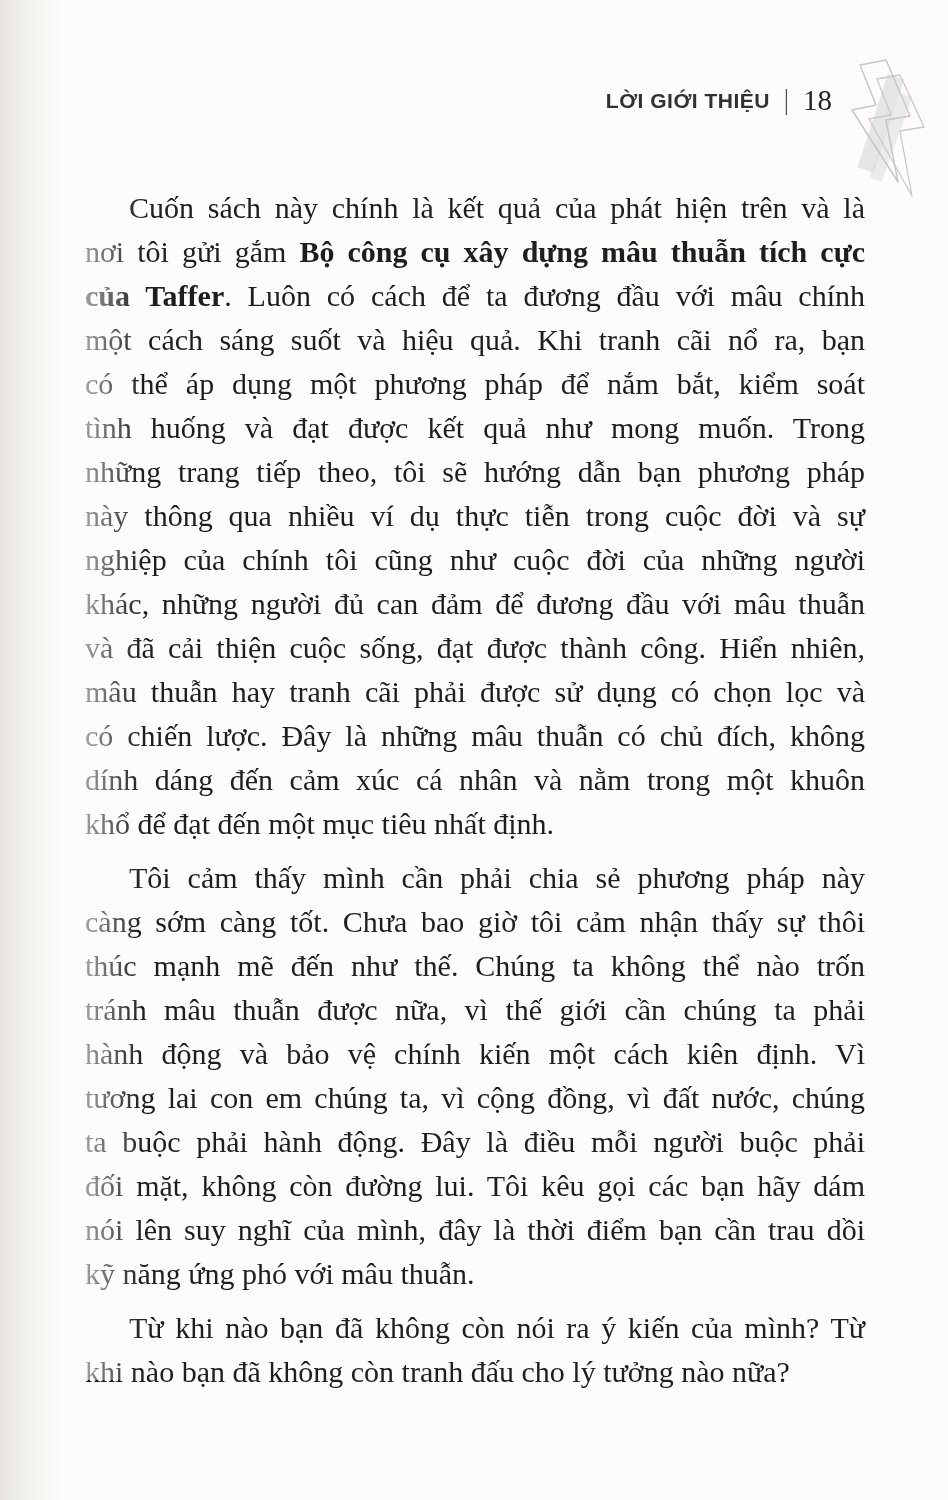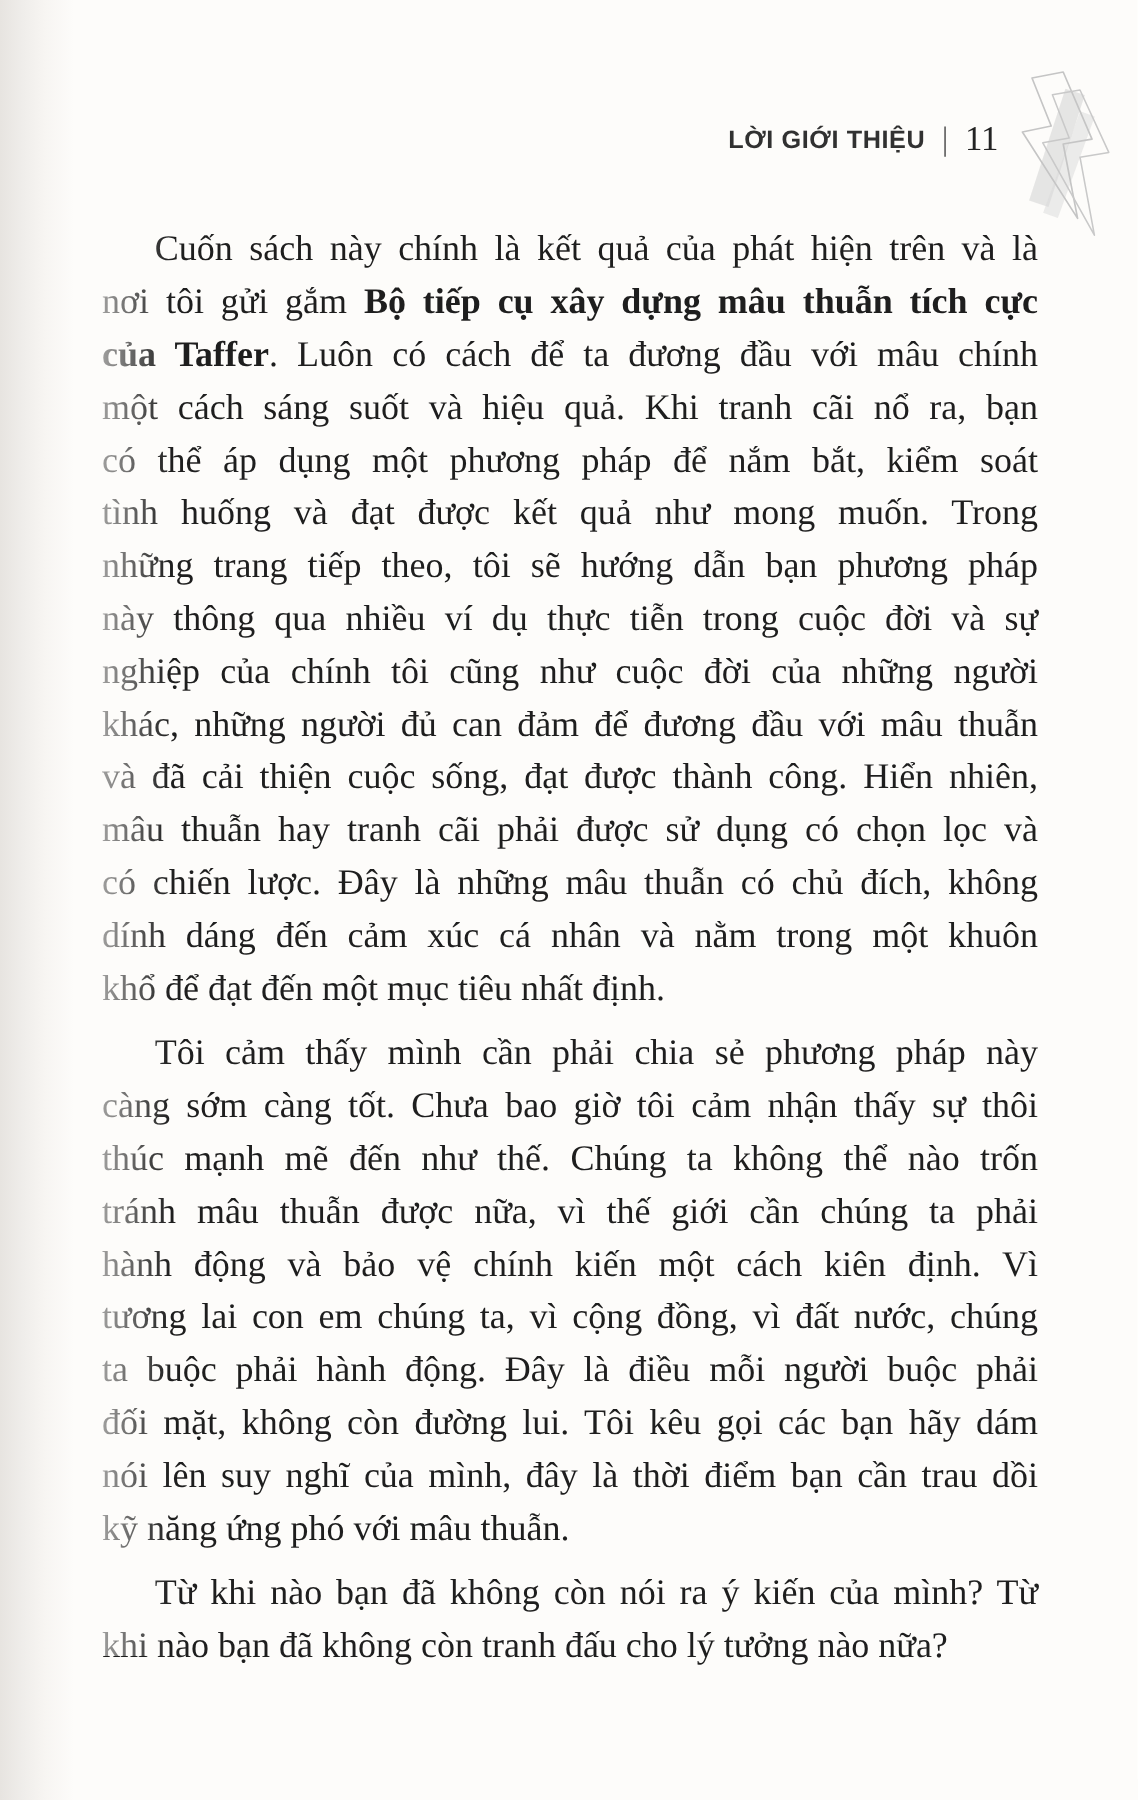--- a/index.html
+++ b/index.html
@@ -35,21 +35,21 @@
     left: 78px; top: 180px;
     width: 64px; height: 1200px;
     background: linear-gradient(to right,
       rgba(253,252,250,0.65),
       rgba(253,252,250,0));
     pointer-events: none;
     z-index: 3;
   }
   .header {
     position: absolute;
-    top: 100px;
+    top: 84px;
     right: 116px;
     display: flex;
     align-items: center;
     gap: 13px;
     z-index: 2;
   }
   .running-title {
     font-family: "Liberation Sans", sans-serif;
     font-size: 21px;
     font-weight: 600;
@@ -107,27 +107,27 @@
   <svg class="bolt-sketch" viewBox="0 0 112 145" xmlns="http://www.w3.org/2000/svg">
     <rect x="38" y="16" width="17" height="98" fill="#d2d2d2" opacity="0.55" transform="rotate(18 46 66)"></rect>
     <rect x="50" y="34" width="13" height="90" fill="#dadada" opacity="0.5" transform="rotate(20 56 80)"></rect>
     <polygon points="52,2 26,7 42,47 18,52 64,124 52,62 76,58" fill="none" stroke="#c5c5c5" stroke-width="1.4" stroke-linejoin="round"></polygon>
     <polygon points="66,17 43,21 57,57 35,61 78,138 66,73 90,69" fill="none" stroke="#c9c9c9" stroke-width="1.3" stroke-linejoin="round"></polygon>
   </svg>
 
   <div class="header">
     <span class="running-title">LỜI GIỚI THIỆU</span>
     <span class="header-sep">|</span>
-    <span class="page-number">11</span>
+    <span class="page-number">18</span>
   </div>
 
   <div class="body-text">
       <div class="para">
         <div class="line first"><span>Cuốn sách này chính là kết quả của phát hiện trên và là</span></div>
-        <div class="line"><span>nơi tôi gửi gắm </span><b>Bộ tiếp cụ xây dựng mâu thuẫn tích cực</b></div>
+        <div class="line"><span>nơi tôi gửi gắm </span><b>Bộ công cụ xây dựng mâu thuẫn tích cực</b></div>
         <div class="line"><b>của Taffer</b><span>. Luôn có cách để ta đương đầu với mâu chính</span></div>
         <div class="line"><span>một cách sáng suốt và hiệu quả. Khi tranh cãi nổ ra, bạn</span></div>
         <div class="line"><span>có thể áp dụng một phương pháp để nắm bắt, kiểm soát</span></div>
         <div class="line"><span>tình huống và đạt được kết quả như mong muốn. Trong</span></div>
         <div class="line"><span>những trang tiếp theo, tôi sẽ hướng dẫn bạn phương pháp</span></div>
         <div class="line"><span>này thông qua nhiều ví dụ thực tiễn trong cuộc đời và sự</span></div>
         <div class="line"><span>nghiệp của chính tôi cũng như cuộc đời của những người</span></div>
         <div class="line"><span>khác, những người đủ can đảm để đương đầu với mâu thuẫn</span></div>
         <div class="line"><span>và đã cải thiện cuộc sống, đạt được thành công. Hiển nhiên,</span></div>
         <div class="line"><span>mâu thuẫn hay tranh cãi phải được sử dụng có chọn lọc và</span></div>

